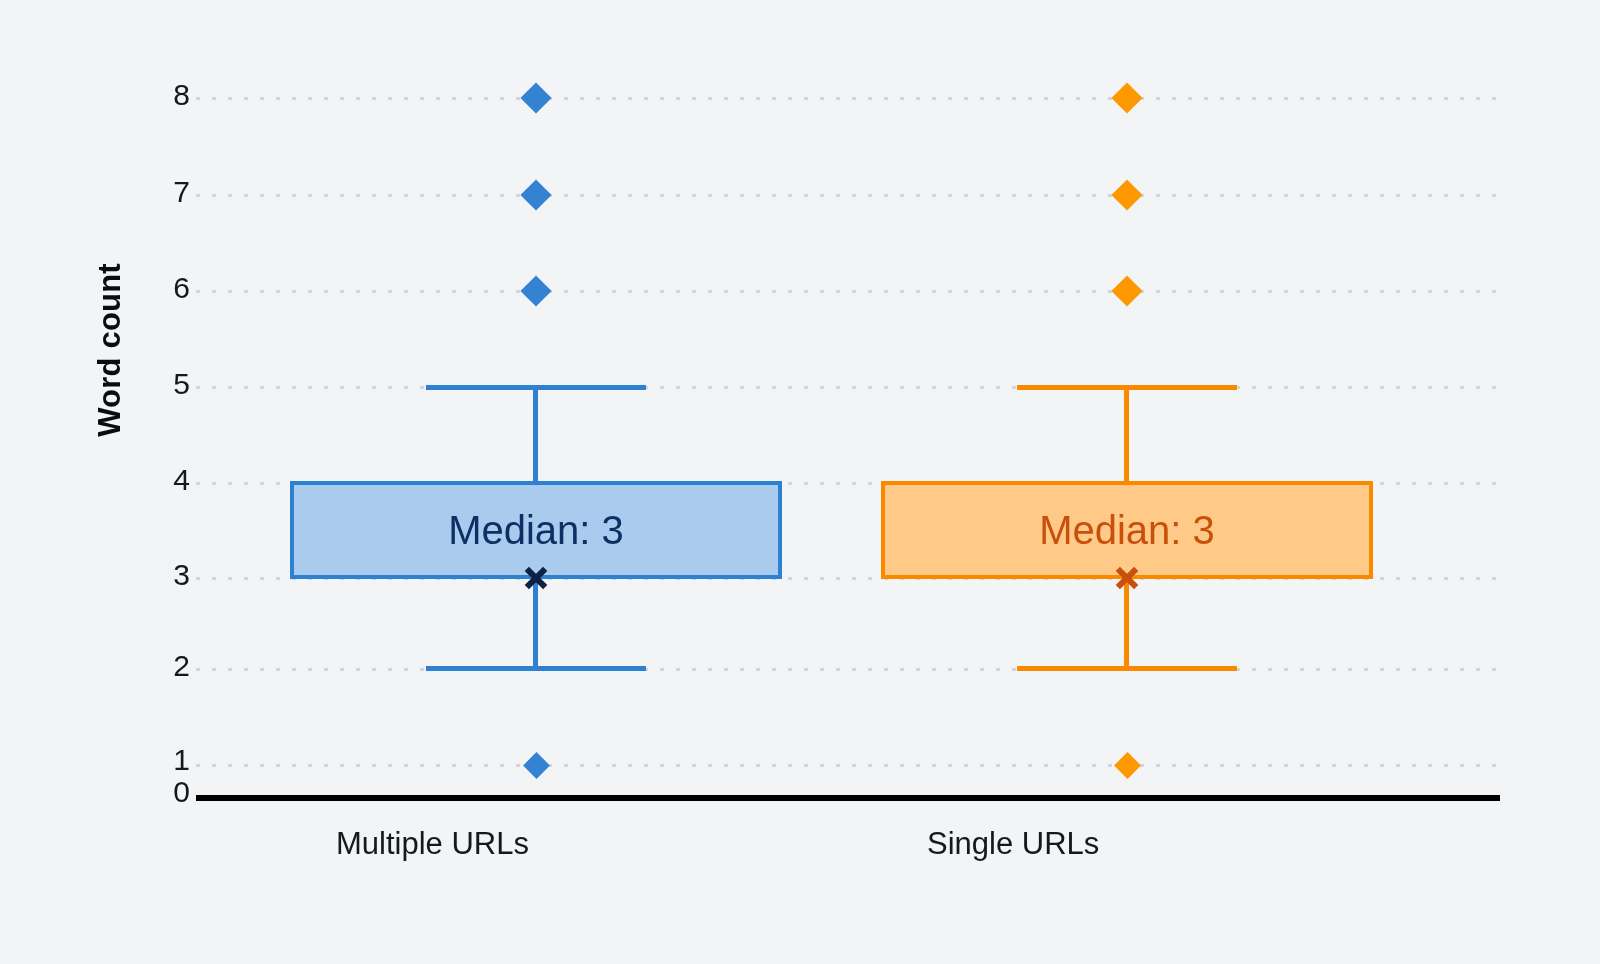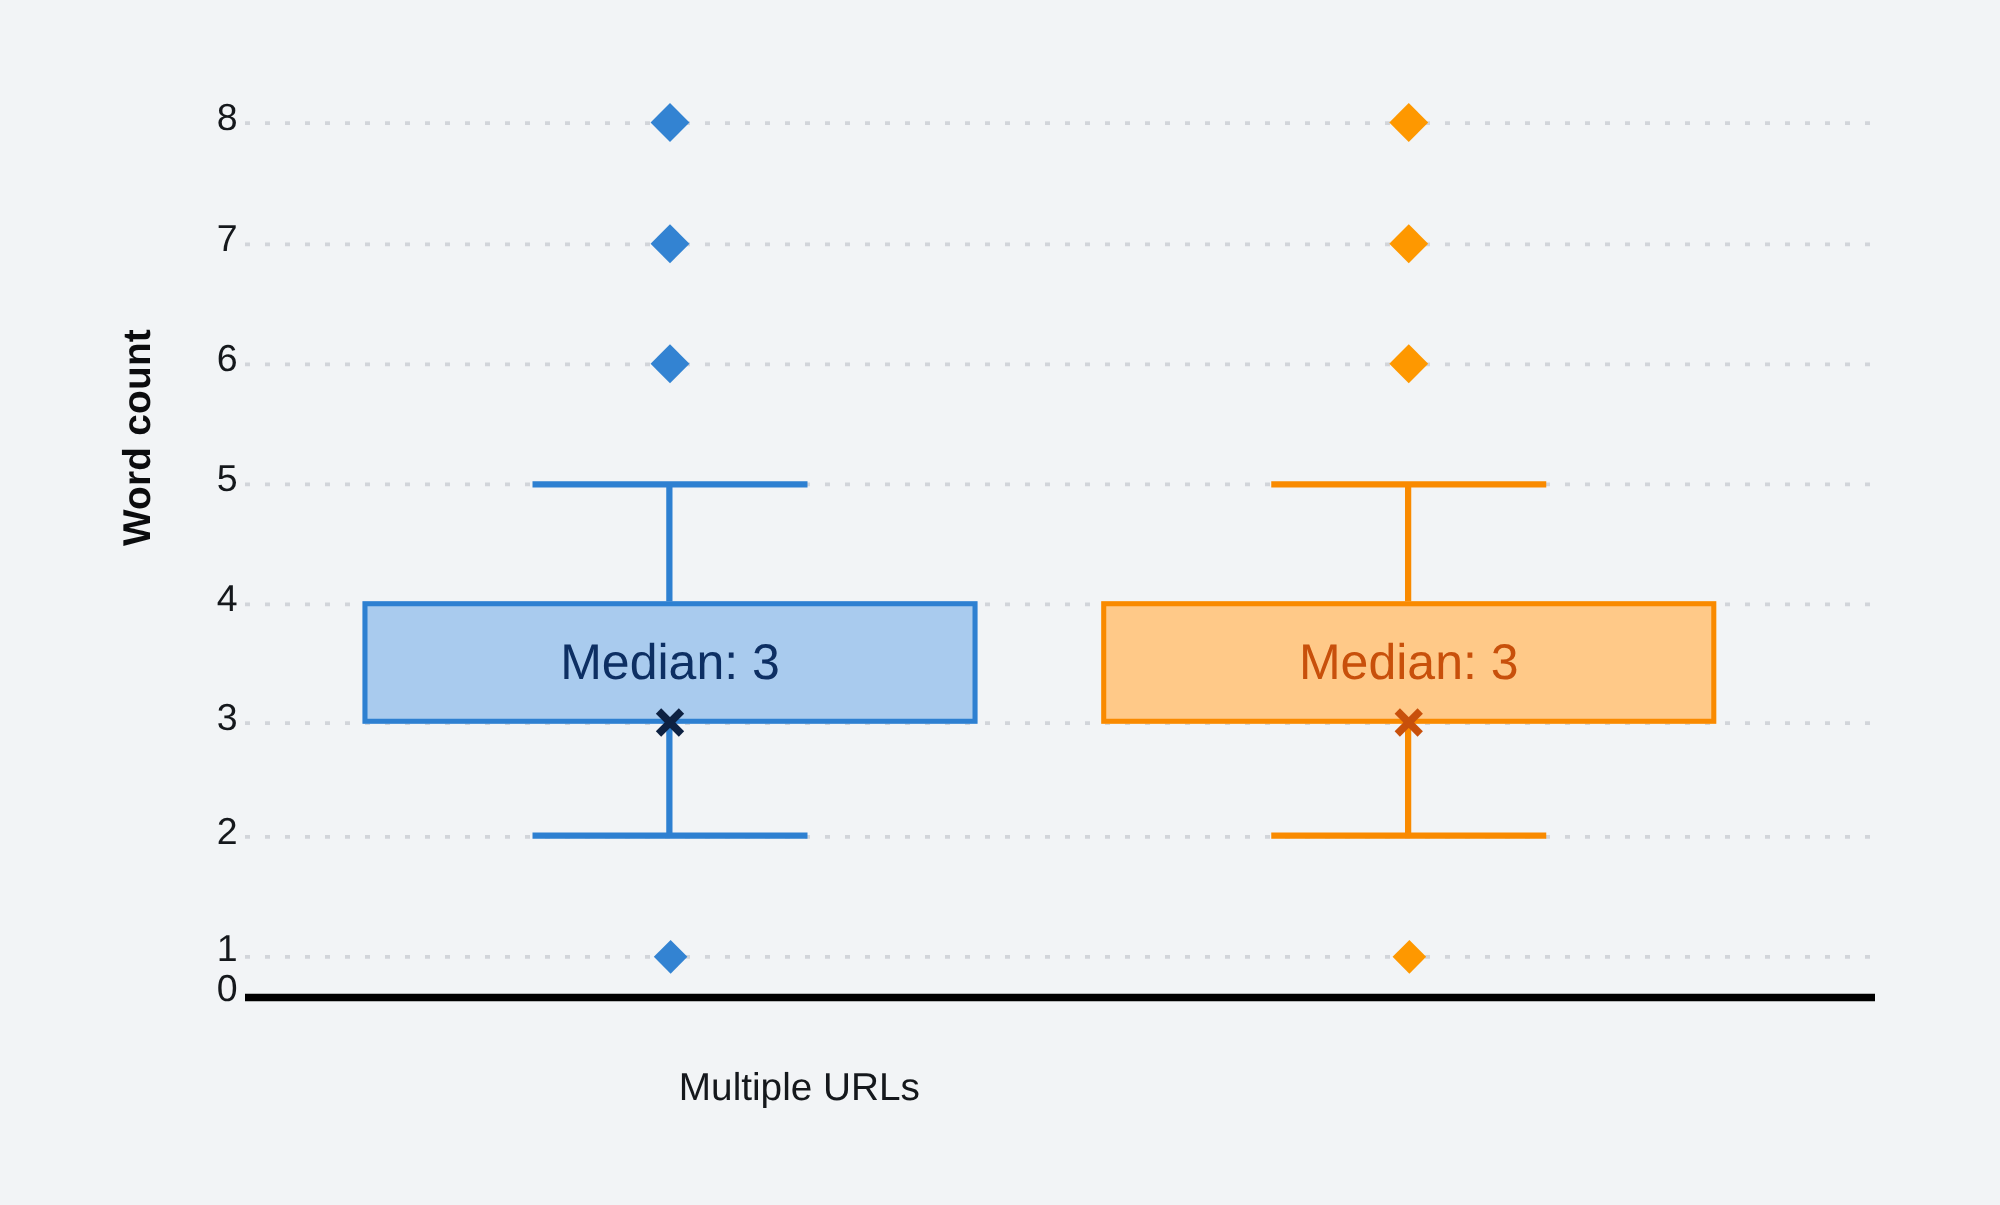--- a/index.html
+++ b/index.html
@@ -144,22 +144,22 @@
     width: 22px;
     height: 22px;
     transform: rotate(45deg);
   }
   .out-blue { background: #3383d2; }
   .out-orange { background: #fe9800; }
 
   
   .x-cat-label {
     position: absolute;
-    top: 852px;
-    text-align: right;
+    top: 826px;
+    text-align: left;
     font-size: 31px;
     color: #15181c;
     white-space: nowrap;
   }
 </style>
 </head>
 <body>
 
 <div id="chart-root">
 
@@ -226,14 +226,15 @@
 
     <div class="mean-marker mean-orange" style="left:1114px; top:565px;"></div>
 
     <div class="outlier out-orange" style="left:1116px; top:87px;"></div>
     <div class="outlier out-orange" style="left:1116px; top:184px;"></div>
     <div class="outlier out-orange" style="left:1116px; top:280px;"></div>
     <div class="outlier out-orange" style="left:1118px; top:756px; width:19px; height:19px;"></div>
   </div>
 
   <div class="x-cat-label" style="left:336px; width:400px;">Multiple URLs</div>
+  <div class="x-cat-label" style="left:927px; width:400px;">Single URLs</div>
 
 </div>
 
 </body></html>

